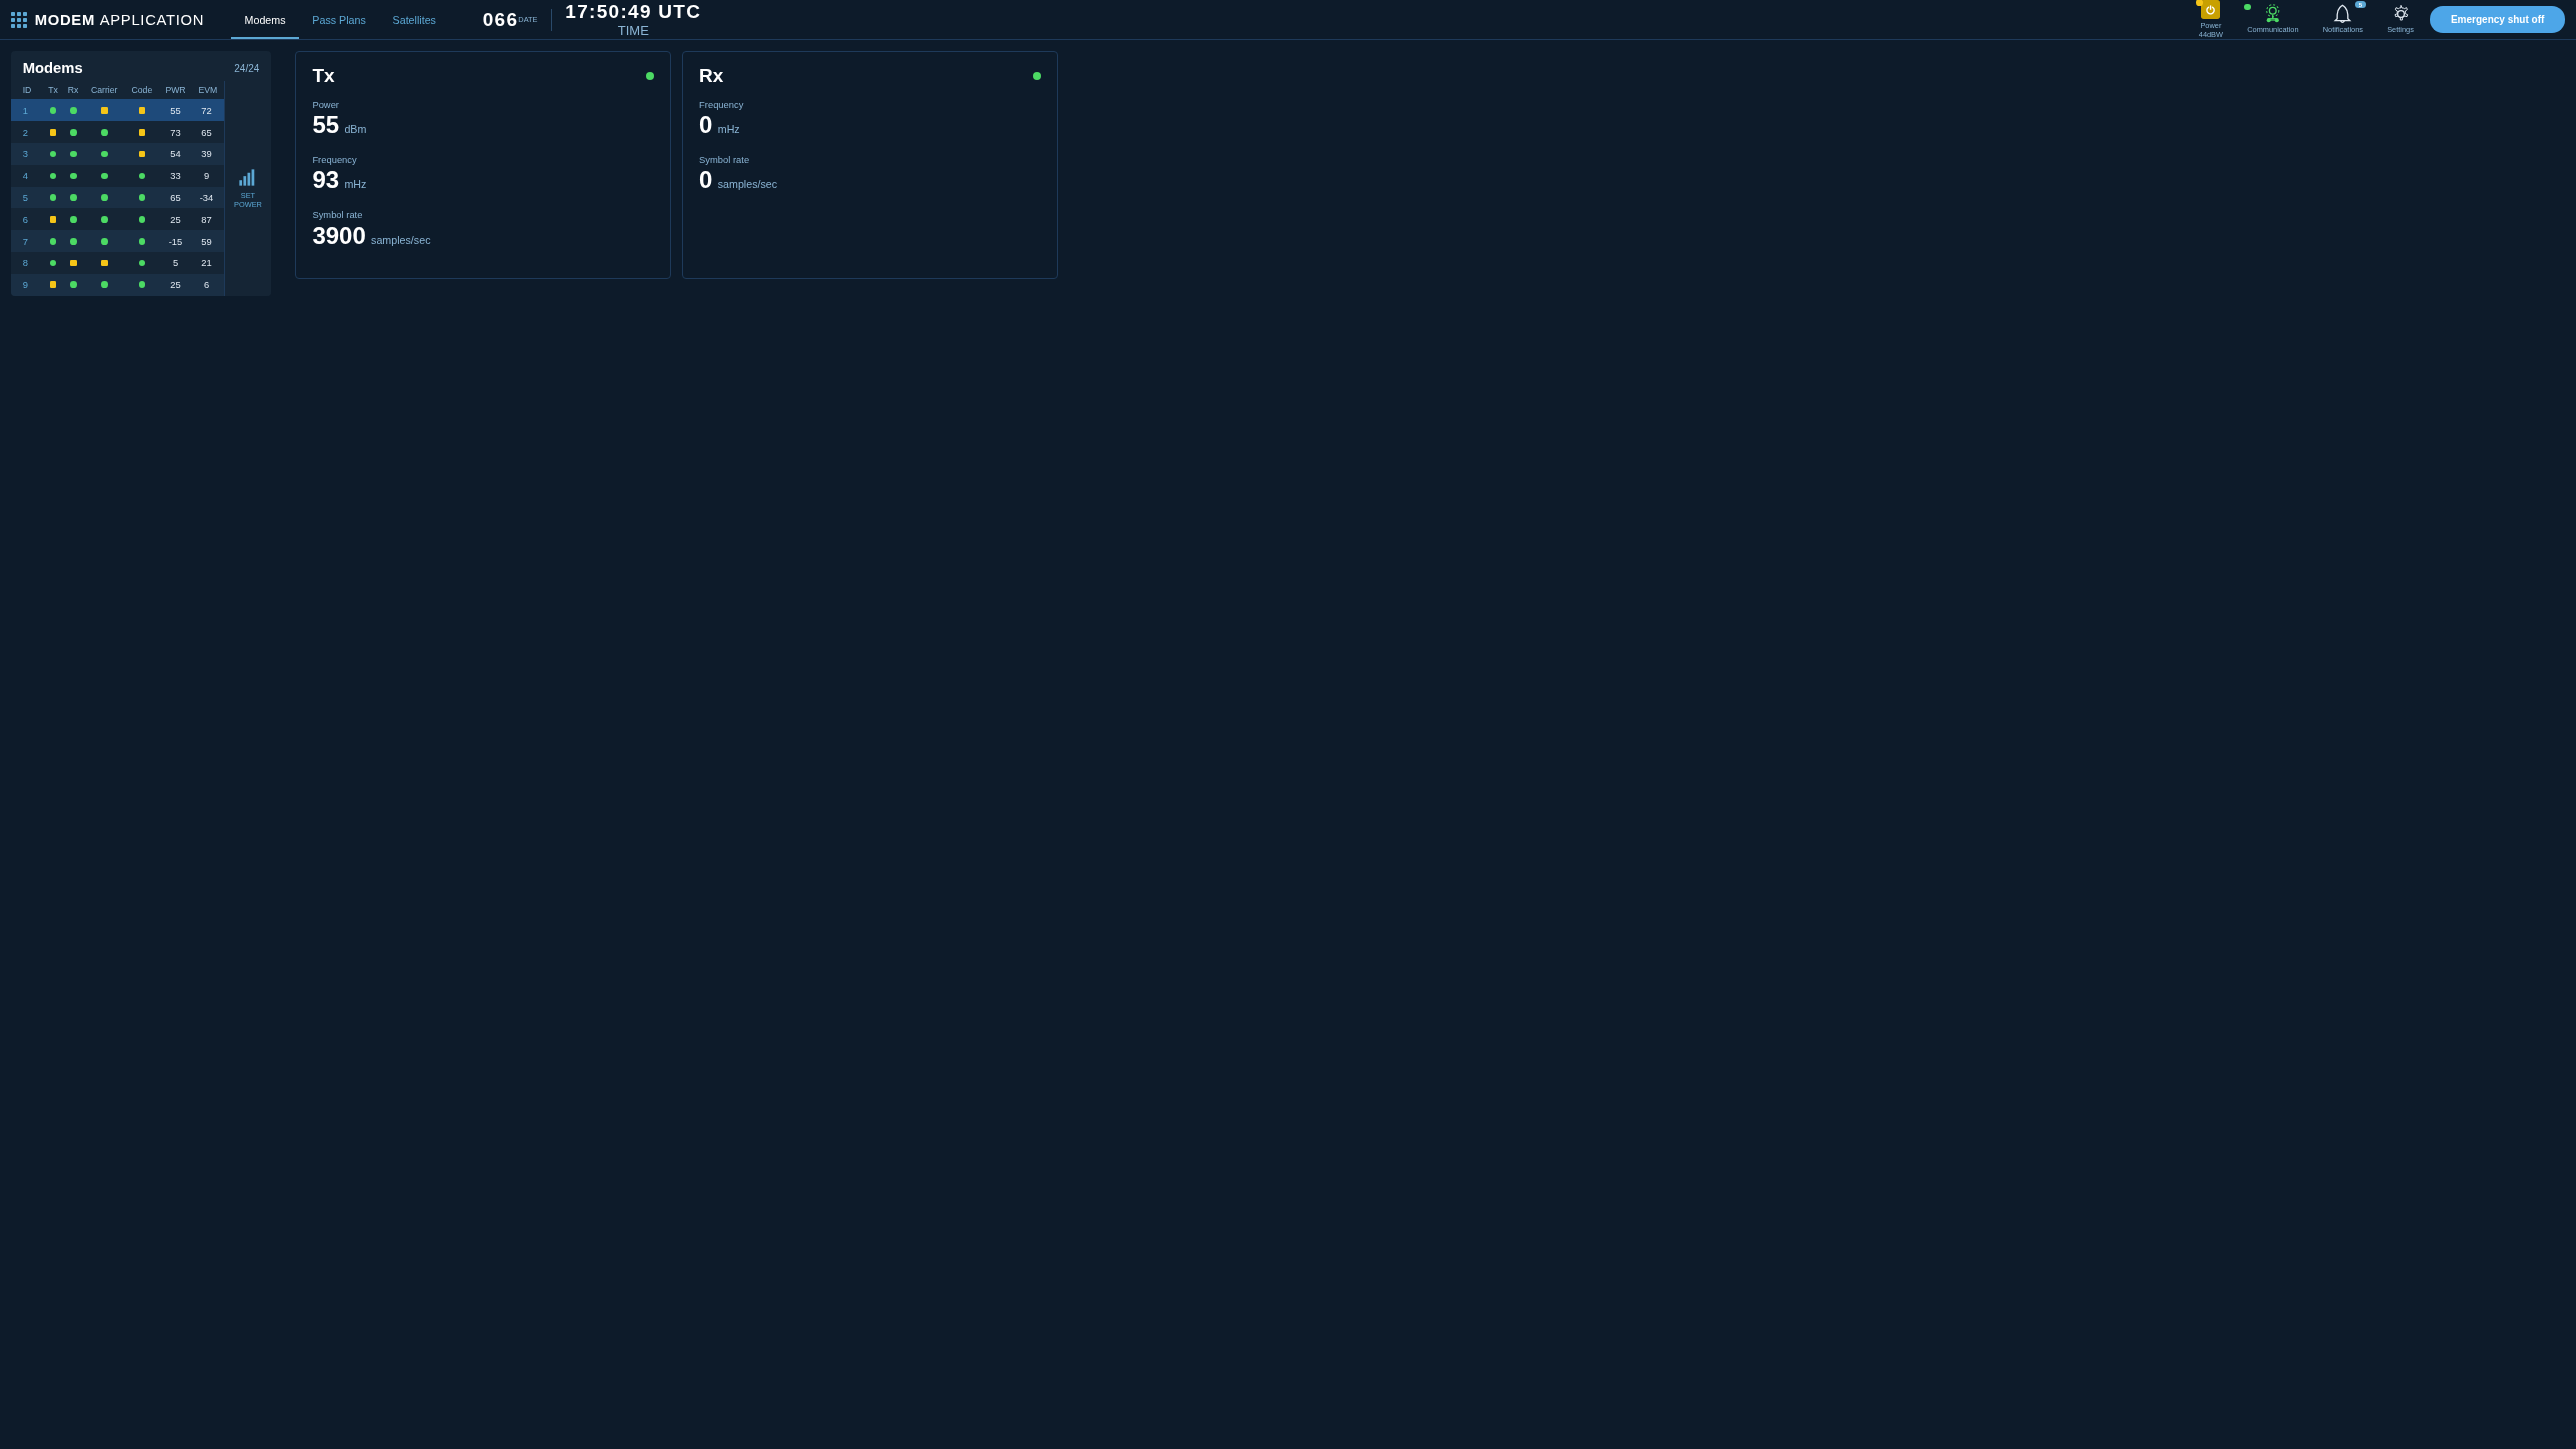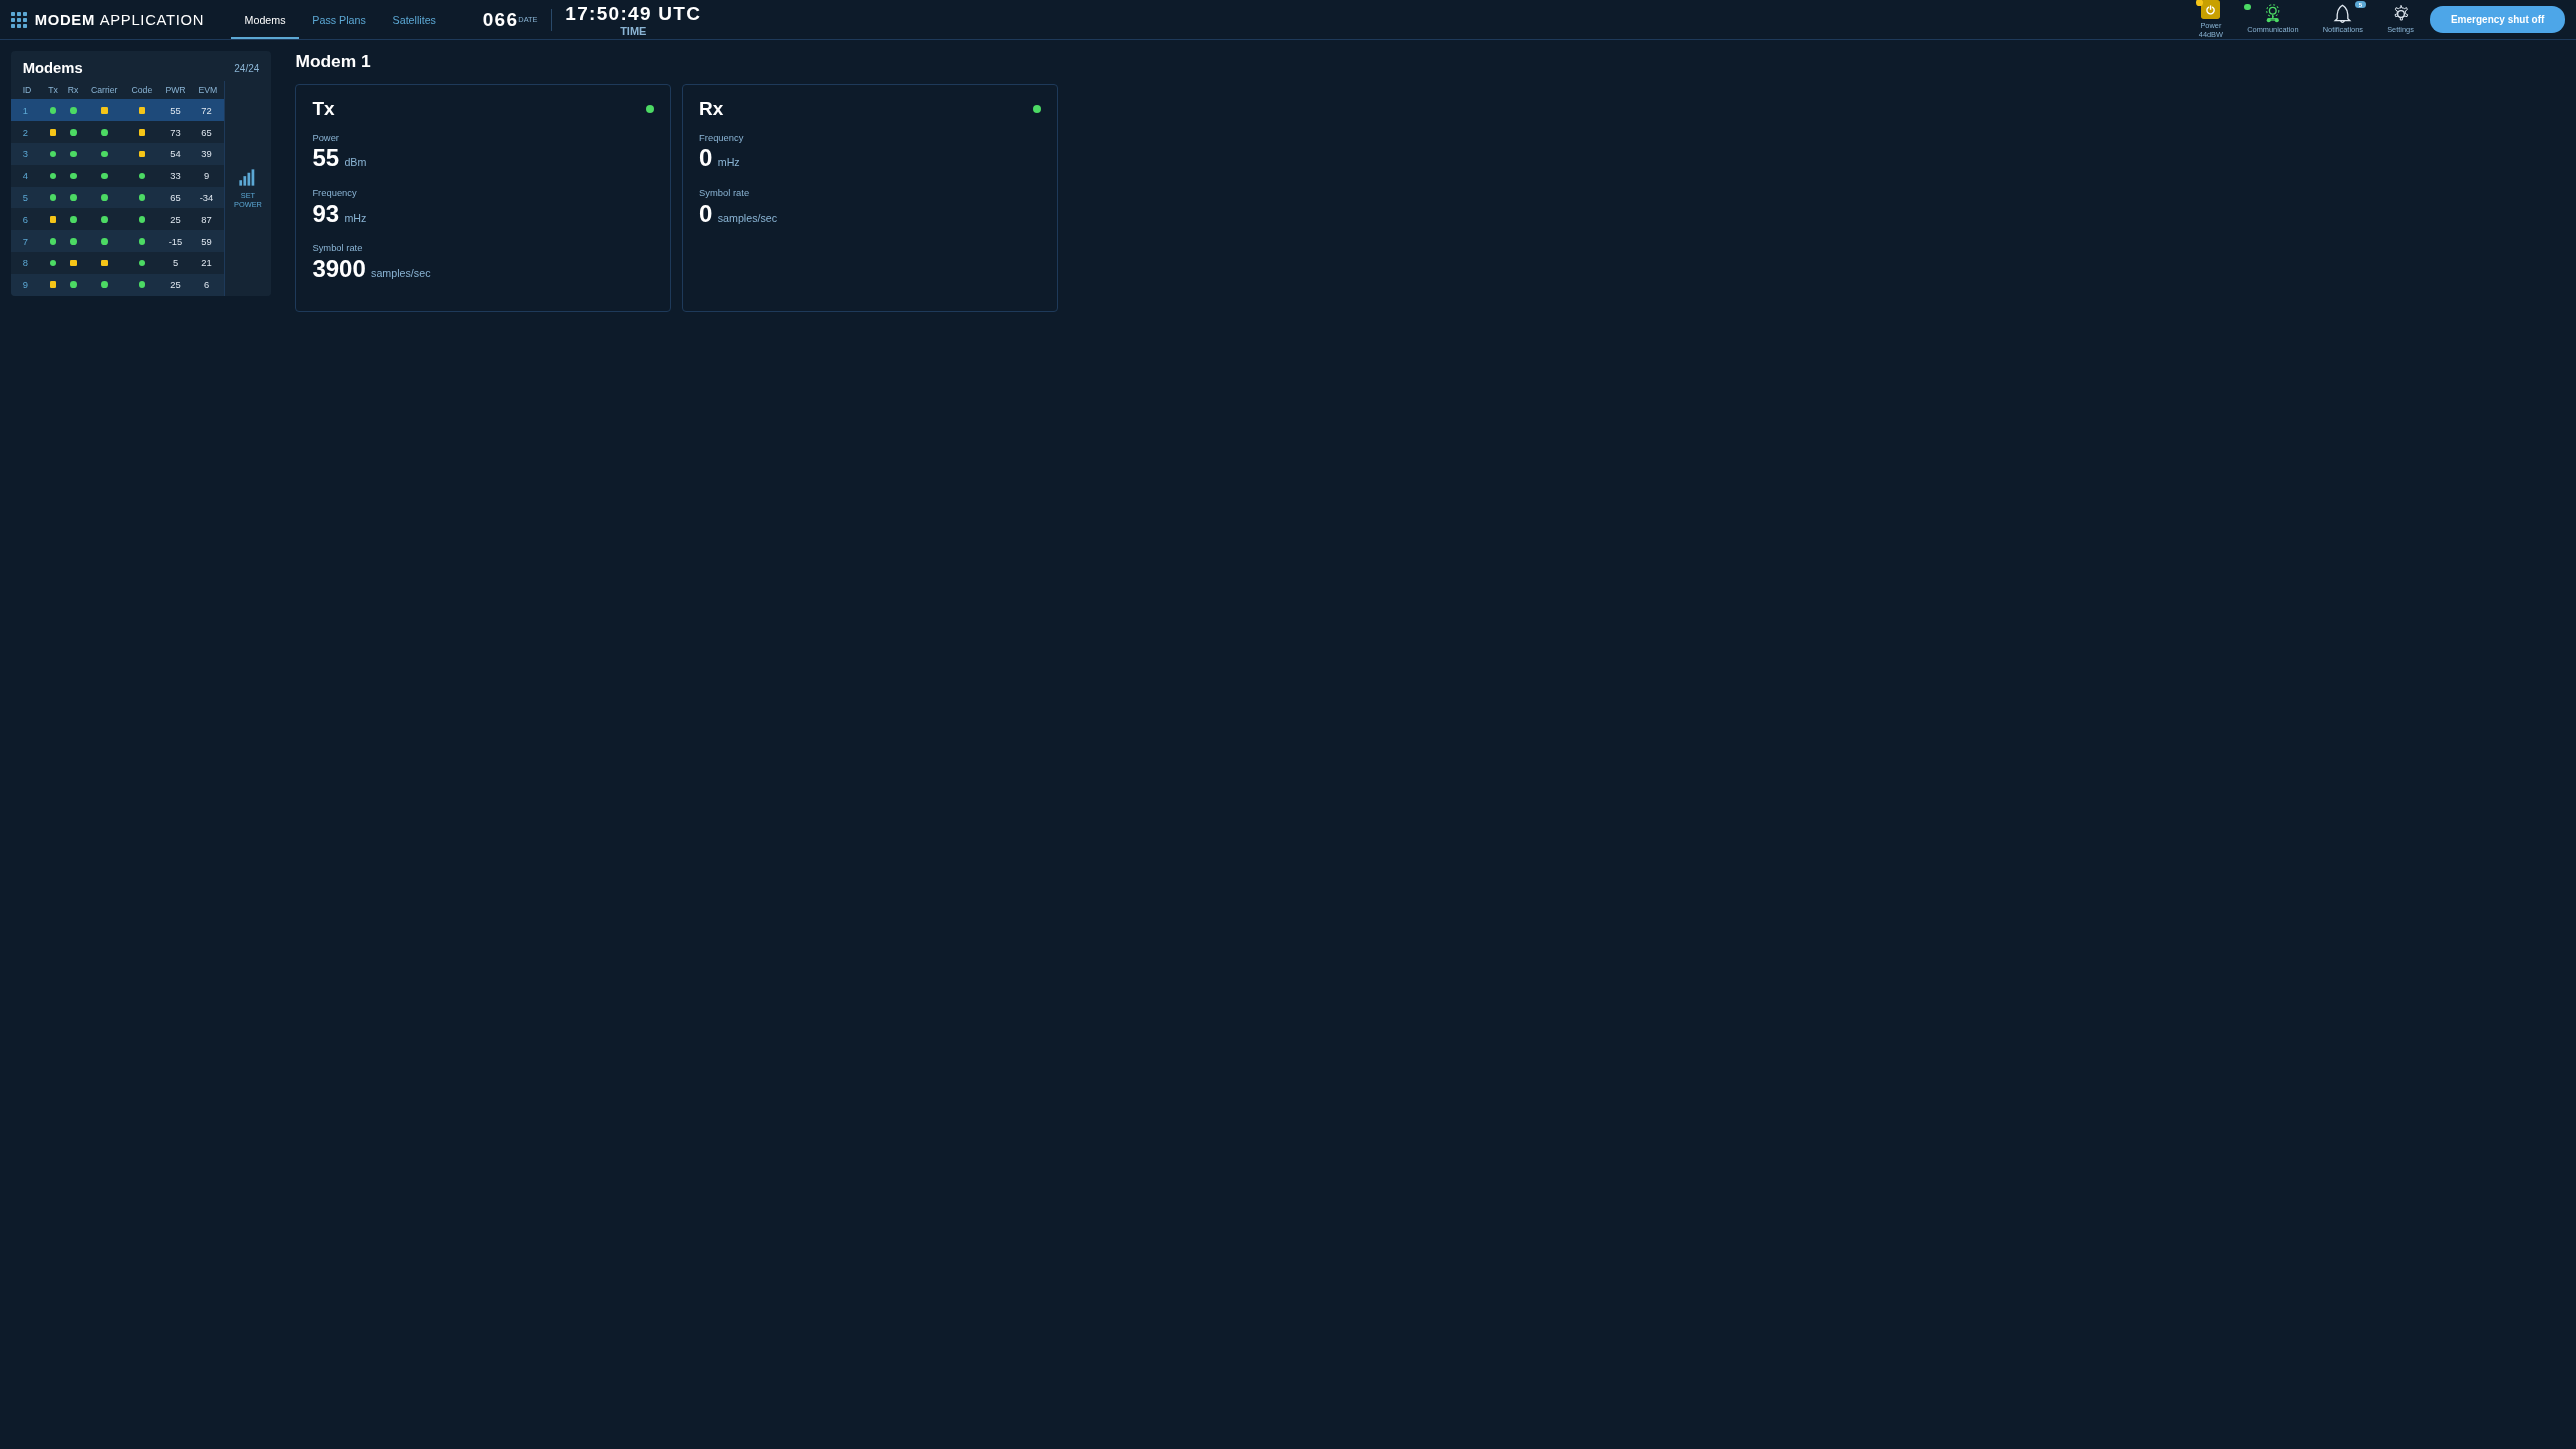--- a/index.html
+++ b/index.html
@@ -98,24 +98,23 @@
       align-items: center;
       padding: 0 13.4px;
     }
     .time-value {
       font-size: 19px;
       font-weight: 700;
       letter-spacing: 1.3px;
       color: #fff;
     }
     .time-label {
-      font-size: 11px;
+      font-size: 13px;
       color: #8ab4d4;
       text-transform: uppercase;
-      font-weight: bold;
     }
 
     .header-icons {
       display: flex;
       align-items: center;
       gap: 5.4px;
       margin-left: 13.4px;
     }
     .header-icon-btn {
       display: flex;
@@ -588,21 +587,20 @@
               <rect x="20" y="2" width="4" height="24" fill="#5ca8d4"></rect>
             </svg>
           </div>
           <div class="set-power-label">SET<br>POWER</div>
         </div>
       </div>
     </div>
   </div>
 
   <div class="right-panel">
-    <div class="modem-detail-title">Modem 1</div>
 
     <div class="detail-cards">
 
       <div class="detail-card">
         <div class="detail-card-header">
           <div class="detail-card-title">Tx</div>
           <div class="card-status-dot card-status-green"></div>
         </div>
         <div class="stat-row">
           <div class="stat-label">Power</div>

